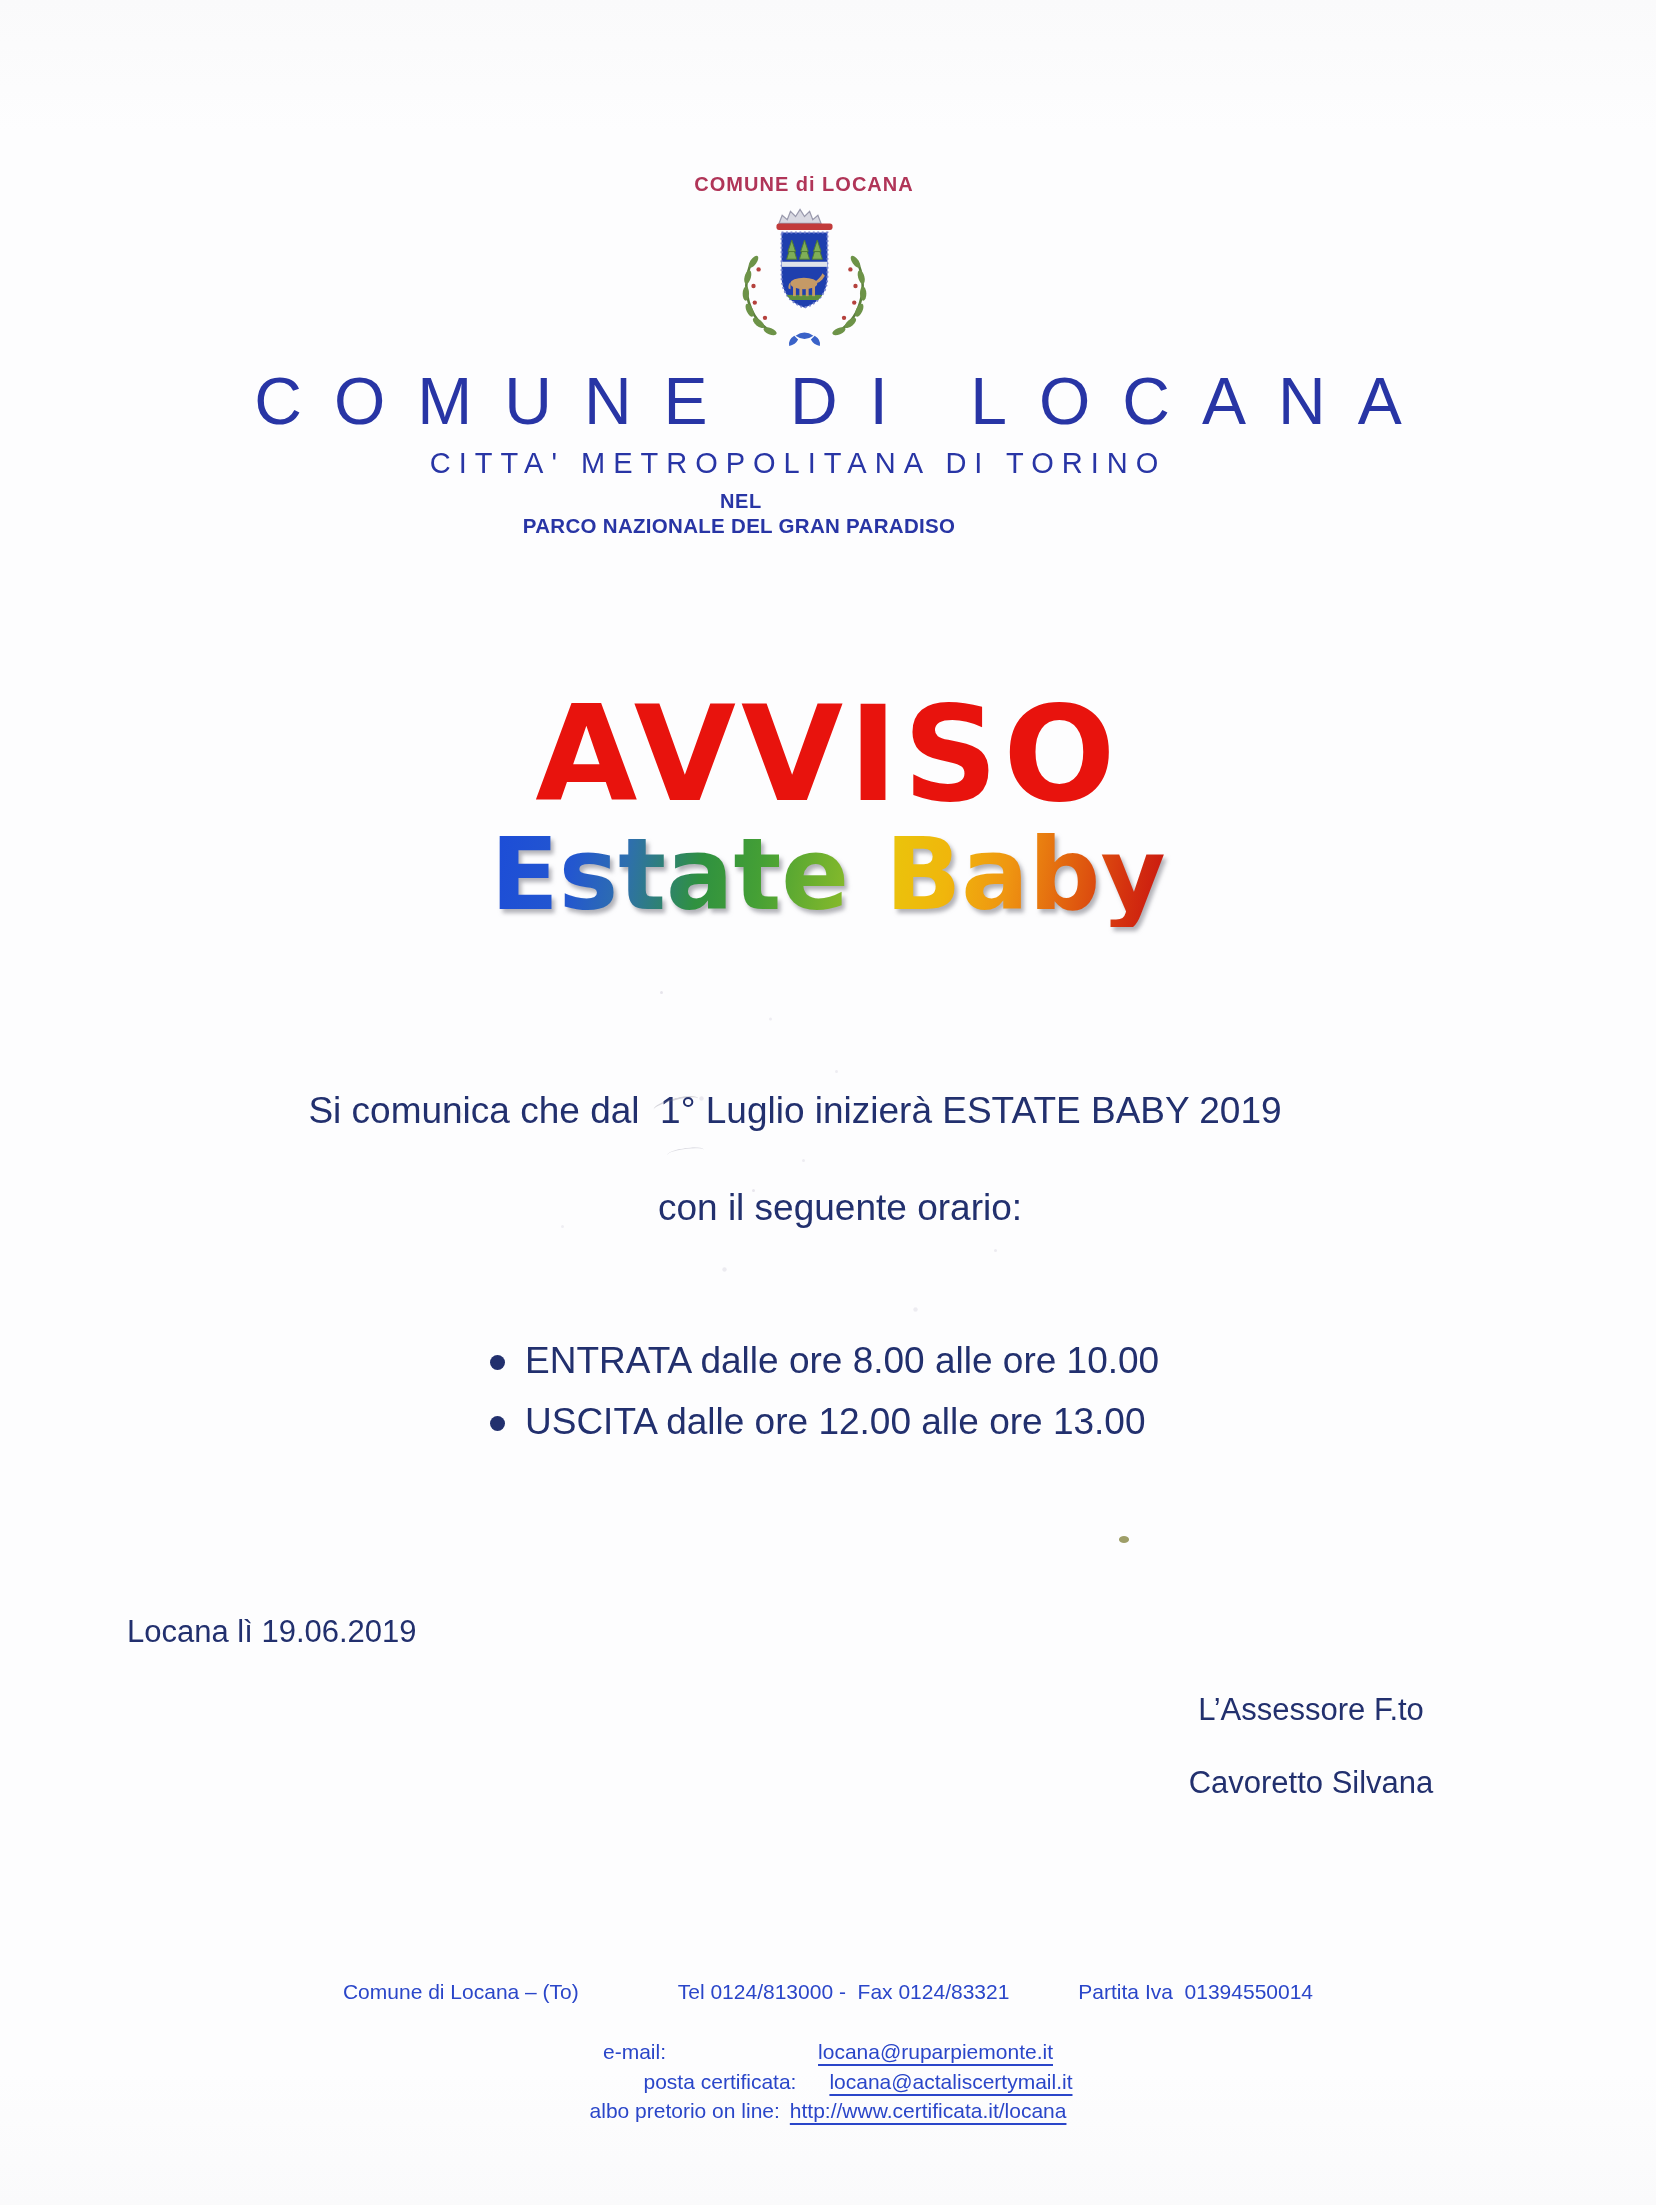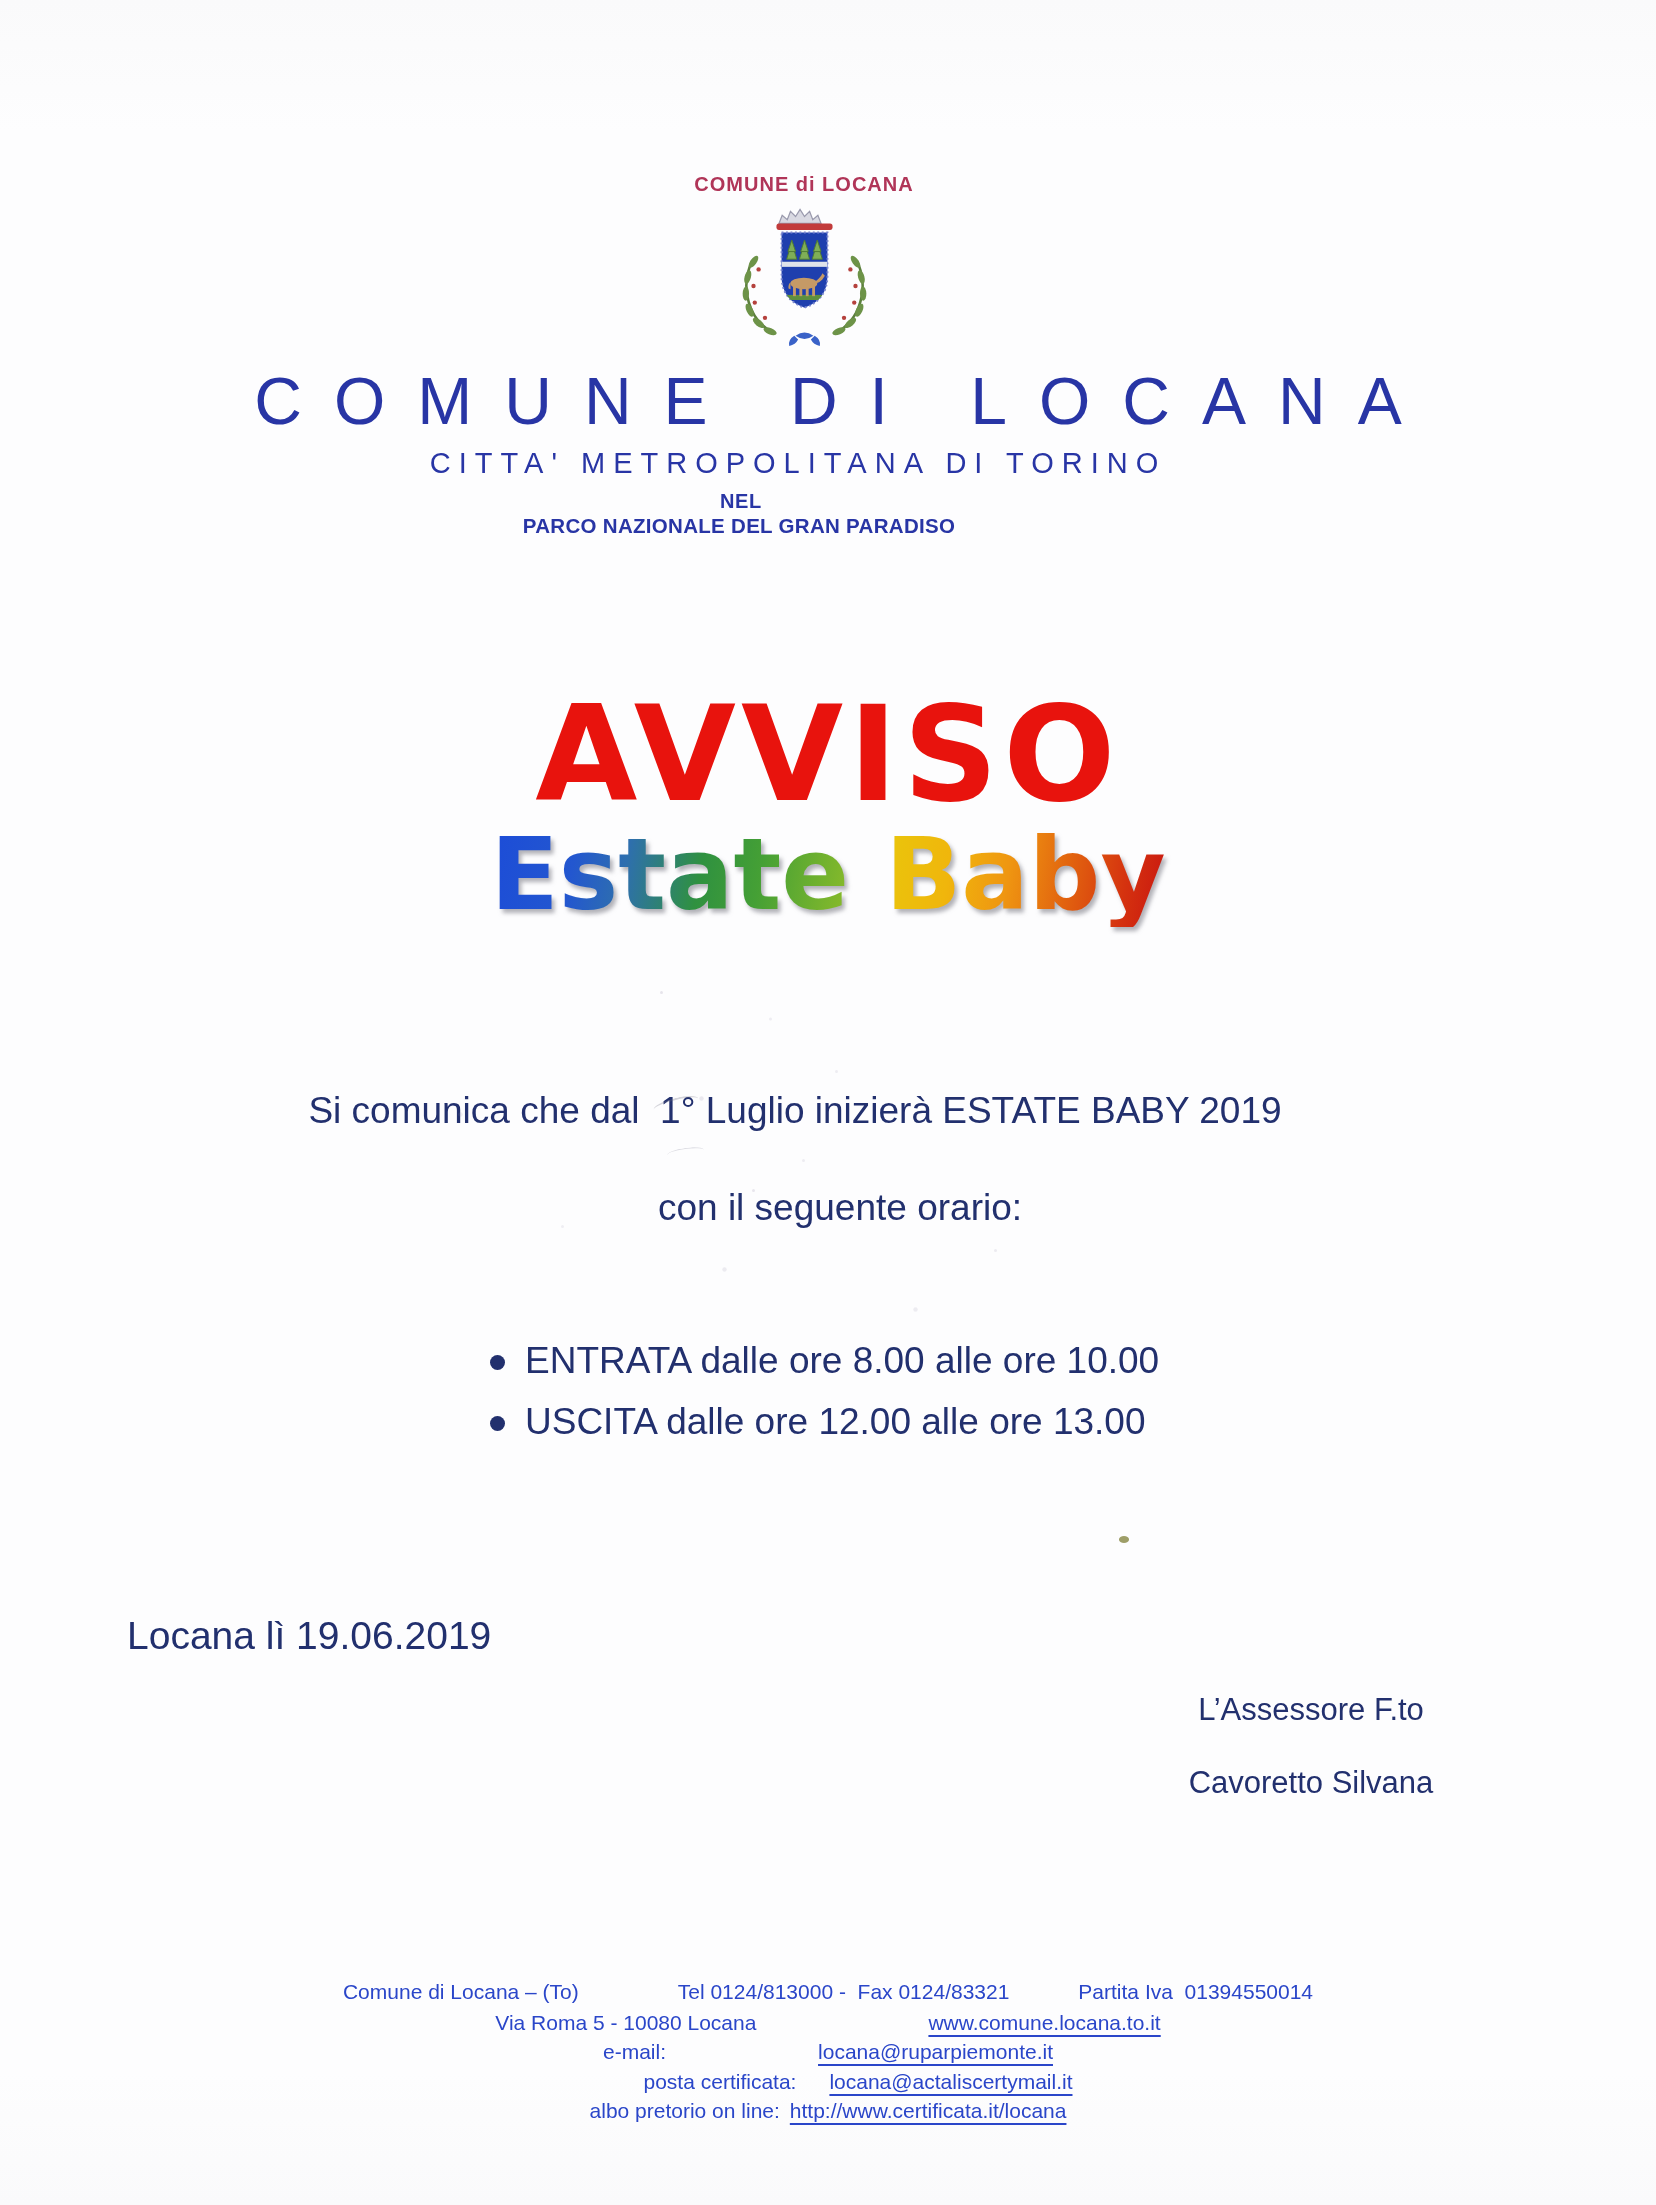--- a/index.html
+++ b/index.html
@@ -90,21 +90,21 @@
     font-size:37px;font-weight:500;color:var(--body-navy,#22306e);line-height:1.1;
   }
   .dot{
     flex:0 0 auto;width:15px;height:15px;margin-top:14px;
     border-radius:50%;background:var(--body-navy,#22306e);
   }
 
   
   .place-date{
     position:absolute;top:1614px;left:127px;
-    font-size:39px;color:var(--body-navy,#22306e);font-weight:500;
+    font-size:31px;color:var(--body-navy,#22306e);font-weight:500;
   }
   .sig-role{
     position:absolute;top:1692px;left:1146px;width:330px;text-align:center;
     font-size:31px;color:var(--body-navy,#22306e);font-weight:500;
   }
   .sig-name{
     position:absolute;top:1765px;left:1146px;width:330px;text-align:center;
     font-size:31px;color:var(--body-navy,#22306e);font-weight:500;
   }
 
@@ -269,24 +269,20 @@
 
   <div class="place-date">Locana lì 19.06.2019</div>
   <div class="sig-role">L’Assessore F.to</div>
   <div class="sig-name">Cavoretto Silvana</div>
 
   <div class="frow f1">
     <span class="mr150">Comune di Locana – (To)</span>
     <span class="mr105">Tel 0124/813000 -  Fax 0124/83321</span>
     <span>Partita Iva  01394550014</span>
   </div>
-  <div class="frow f2">
-    <span class="mr260">Via Roma 5 - 10080 Locana</span>
-    <span class="link">www.comune.locana.to.it</span>
-  </div>
   <div class="frow f3">
     <span class="mr230">e-mail:</span>
     <span class="link">locana@ruparpiemonte.it</span>
   </div>
   <div class="frow f4">
     <span class="mr50">posta certificata:</span>
     <span class="link">locana@actaliscertymail.it</span>
   </div>
   <div class="frow f5">
     <span class="mr15">albo pretorio on line:</span>

